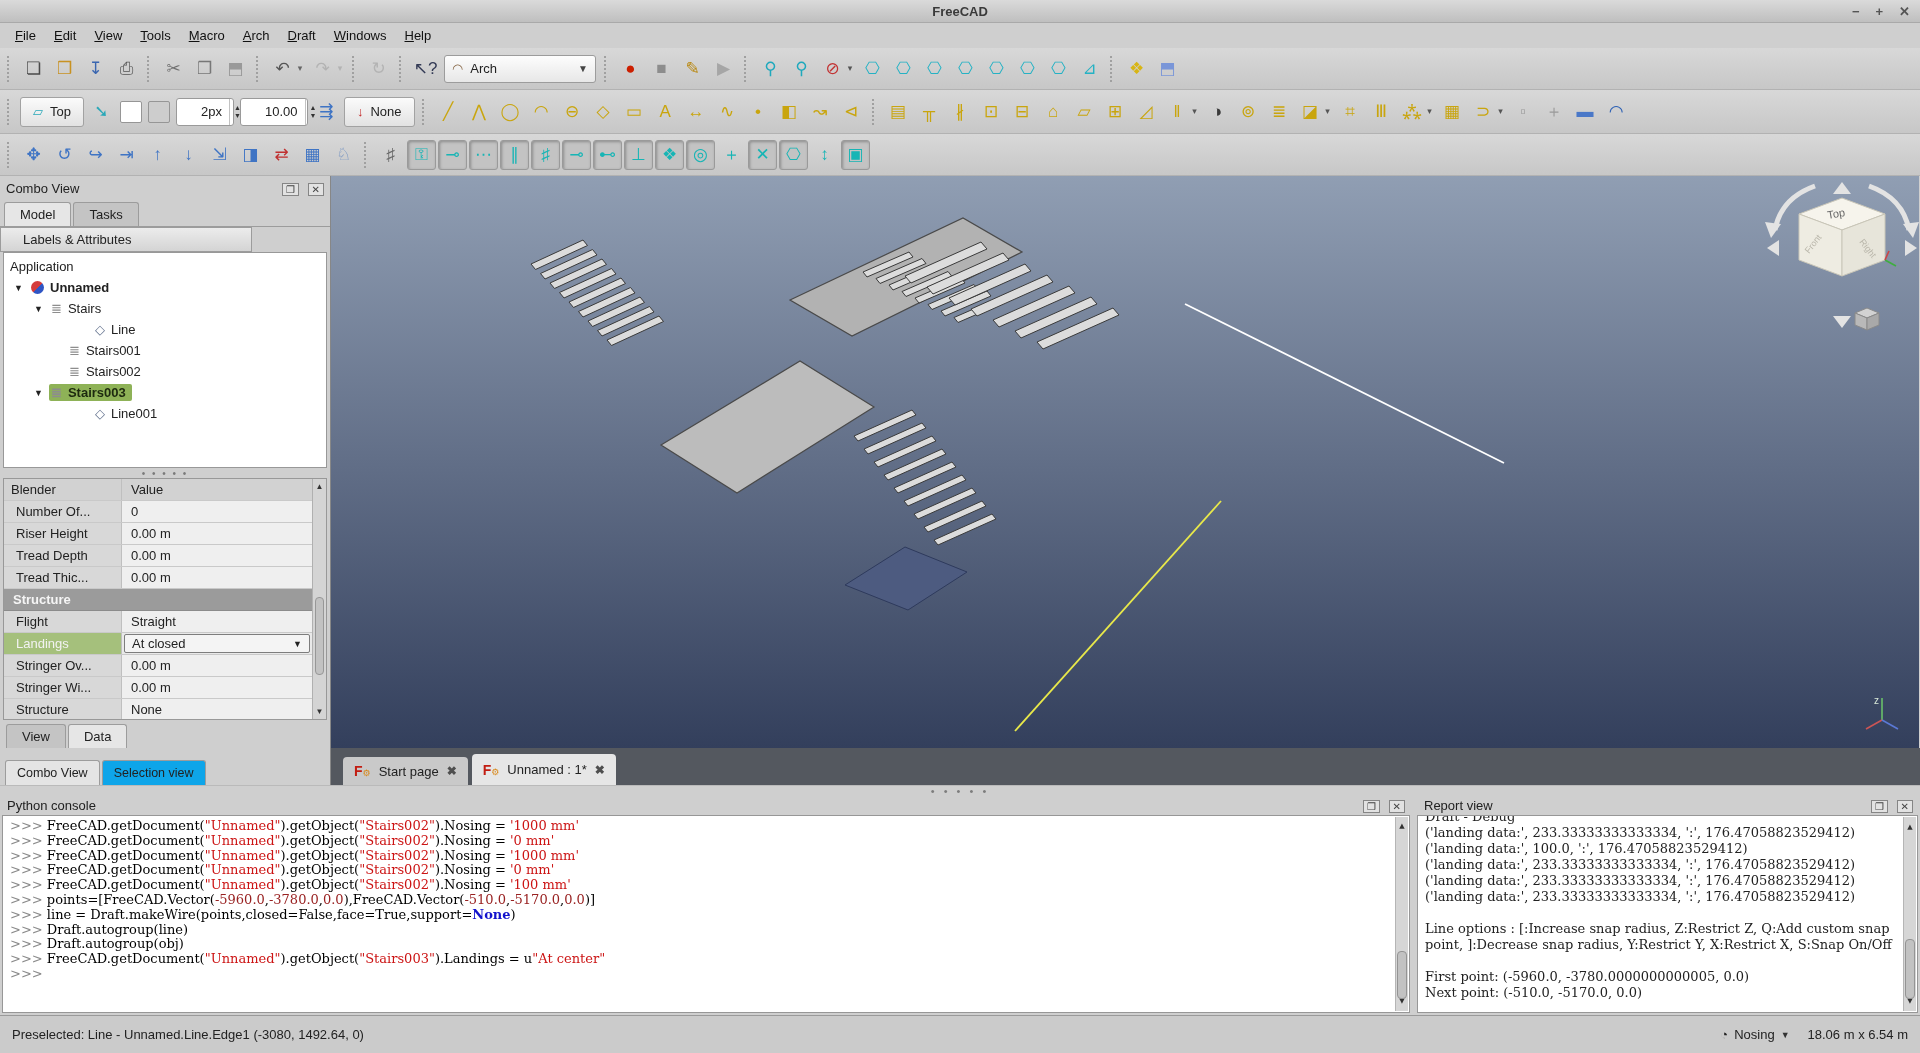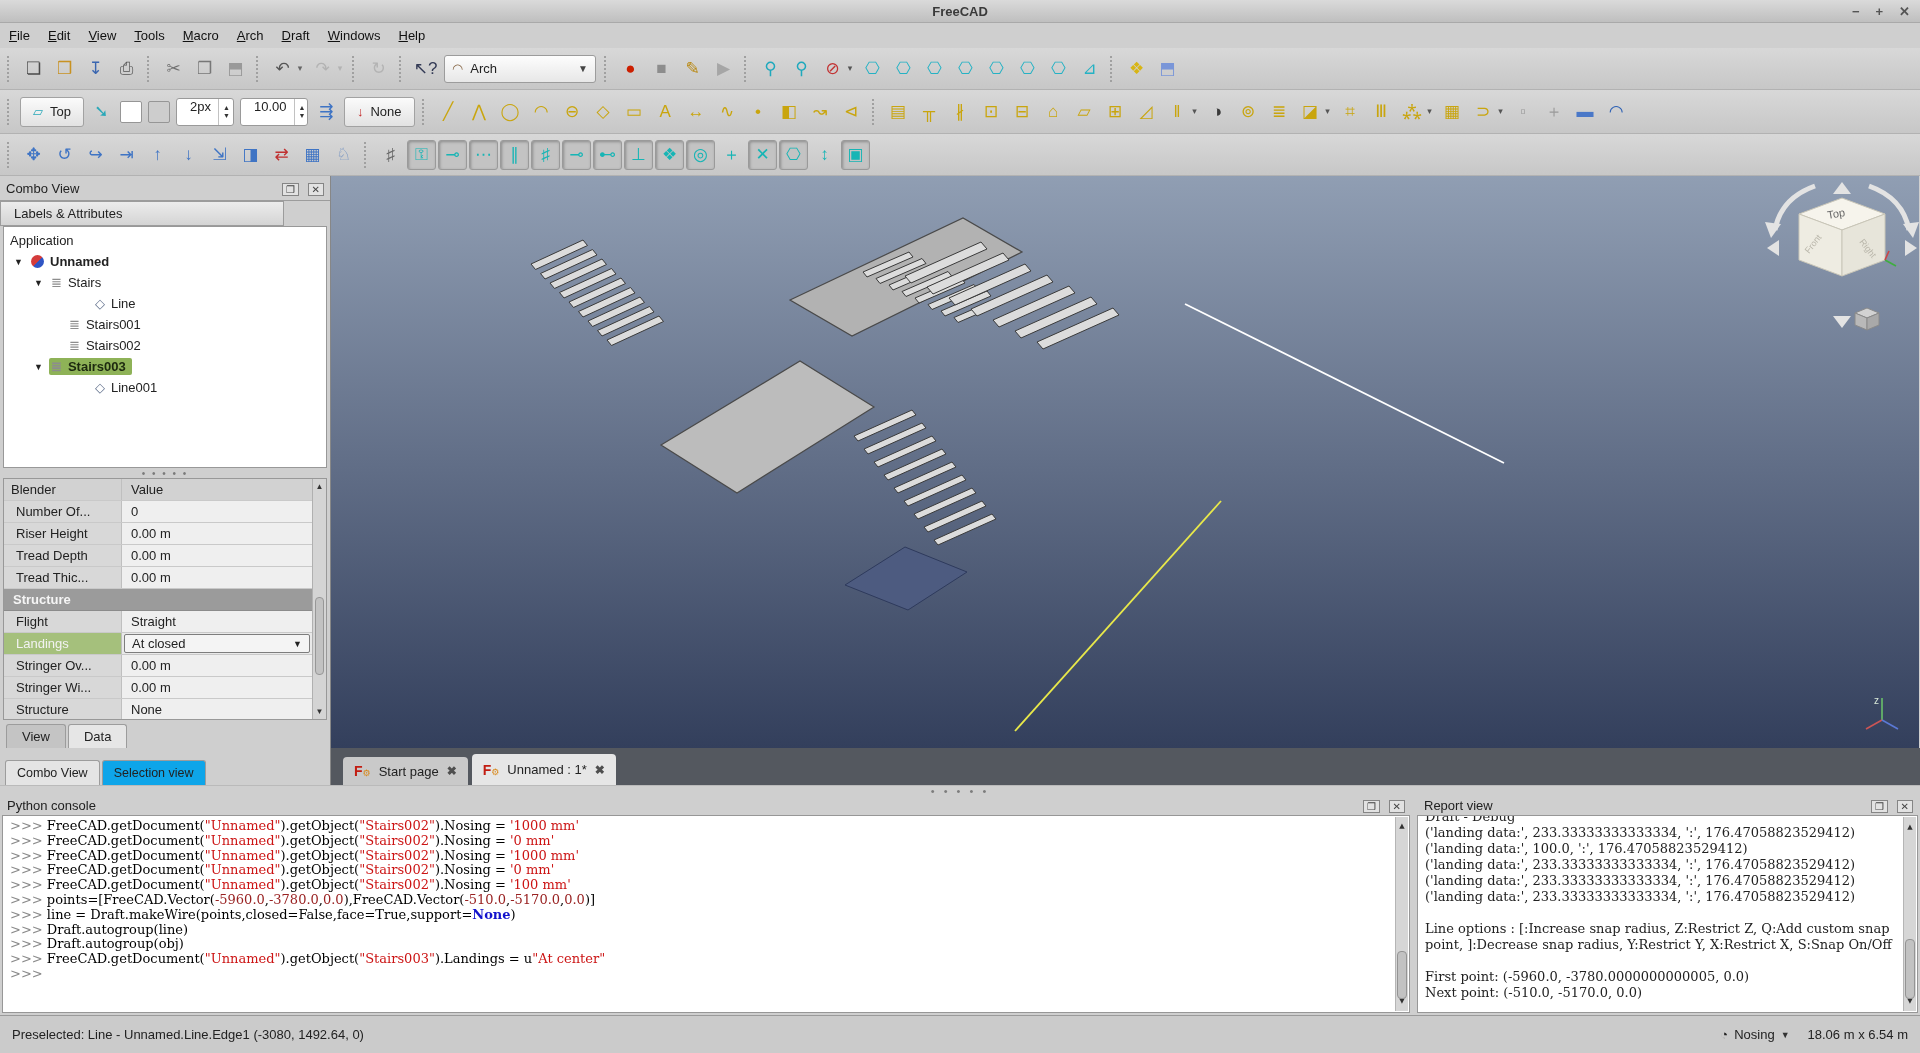--- a/index.html
+++ b/index.html
@@ -1,44 +1,44 @@
 <!DOCTYPE html>
 <html><head>
 <meta charset="utf-8">
 <style>
   *{margin:0;padding:0;box-sizing:border-box}
   html,body{width:1920px;height:1053px;overflow:hidden}
   #app{width:1920px;height:1053px;font-family:"Liberation Sans",sans-serif;background:#cfcfcf;position:relative;font-size:13px;color:#222}
   .titlebar{height:23px;background:linear-gradient(#dadada,#bfbfbf);border-bottom:1px solid #a9a9a9;display:flex;align-items:center;justify-content:center;font-weight:bold;color:#3a3a3a;position:relative}
   .winbtns{position:absolute;right:10px;top:0;height:100%;display:flex;gap:16px;align-items:center;color:#555;font-size:13px}
   .winbtns span{cursor:default}
-  .menubar{height:25px;display:flex;align-items:center;background:#cfcfcf}
+  .menubar{height:25px;display:flex;align-items:center;padding-left:6px;background:#cfcfcf}
   .menu-item{display:inline-block;padding:3px 9px;color:#111}
   .menu-item::first-letter{text-decoration:underline}
   .tb{display:flex;align-items:center;background:linear-gradient(#d8d8d8,#c7c7c7);border-bottom:1px solid #b2b2b2;padding:0 2px}
   #tb1{height:42px}#tb2{height:44px}#tb3{height:42px}
   .tbbtn{height:30px;min-width:29px;display:flex;align-items:center;justify-content:center;font-size:17px;line-height:1;margin:0 1px;border:1px solid transparent;border-radius:3px}
   .caret{min-width:12px;font-size:9px;margin-left:-4px}
   .pressed{background:#c3c3c3;border:1px solid #9a9a9a;box-shadow:inset 1px 1px 3px rgba(0,0,0,.28)}
   .handle{width:5px;height:26px;border-left:2px dotted #a0a0a0;margin:0 6px 0 5px}
   .combo{display:flex;align-items:center;background:linear-gradient(#fdfdfd,#e7e7e7);border:1px solid #9c9c9c;border-radius:3px;height:28px;width:152px;padding:0 7px;gap:7px;margin:0 3px}
   .combo .dd{margin-left:auto;font-size:10px;color:#444}
   .txtbtn{display:flex;align-items:center;gap:7px;height:30px;padding:0 12px;border:1px solid #a2a2a2;border-radius:3px;background:linear-gradient(#fbfbfb,#e2e2e2);margin:0 2px}
   .swatch{width:22px;height:22px;border:1px solid #969696;border-radius:2px;margin:0 3px}
-  .spin{display:flex;align-items:flex-start;height:28px;border:1px solid #9a9a9a;border-radius:3px;background:#fff;padding-left:13px;margin:0 3px}
+  .spin{display:flex;align-items:center;height:28px;border:1px solid #9a9a9a;border-radius:3px;background:#fff;padding-left:24px;margin:0 3px}
   .spin .arr{display:flex;flex-direction:column;justify-content:center;font-size:7px;color:#333;border-left:1px solid #c2c2c2;margin-left:7px;padding:0 4px;height:100%;line-height:1.1}
   .main{display:flex;height:572px}
   .left{width:331px;background:#cfcfcf;border-right:1px solid #878787;display:flex;flex-direction:column}
   .panelhead{height:24px;display:flex;align-items:center;justify-content:space-between;padding:0 6px;color:#222}
   .miniwin{font-size:10px;border:1px solid #858585;padding:0 3px;margin-left:5px;background:#e2e2e2;color:#444}
   .ctabs{display:flex;height:26px;padding-left:4px;gap:2px;align-items:flex-end}
   .ctab{padding:4px 15px;background:#c4c4c4;border:1px solid #9c9c9c;border-bottom:none;border-radius:3px 3px 0 0;color:#222}
   .ctab.active{background:#e6e6e6}
   .attrwrap{height:26px;border-top:1px solid #9c9c9c;background:#cfcfcf;display:flex}
-  .attrbtn{width:284px;background:linear-gradient(#ececec,#d4d4d4);border:1px solid #9c9c9c;display:flex;align-items:center;padding:0 13px}
+  .attrbtn{width:252px;background:linear-gradient(#ececec,#d4d4d4);border:1px solid #9c9c9c;display:flex;align-items:center;padding:0 22px}
   .tree{flex:1;background:#fff;border:1px solid #989898;margin:0 3px;overflow:hidden;padding-top:3px}
   .trow{height:21px;display:flex;align-items:center}
   .caret2{width:15px;font-size:9px;color:#222;text-align:left}
   .inner{display:flex;align-items:center;gap:6px;padding:1px 6px 1px 2px;border-radius:2px}
   .inner.sel{background:#8eb257;font-weight:bold;color:#1d290f}
   .doc{width:13px;height:13px;border-radius:50%;background:linear-gradient(135deg,#d43b3b 50%,#2f55c4 50%);flex:none}
   .ticon{font-size:13px;line-height:1}
   .bold{font-weight:bold}
   .hsplit{height:10px;display:flex;align-items:center;justify-content:center;color:#7a7a7a;font-size:10px;letter-spacing:2px}
   .props{margin:0 3px;border:1px solid #989898;background:#e9e9e9;height:242px;overflow:hidden;position:relative}
@@ -270,20 +270,24 @@
 
   <div class="main">
     <div class="left">
       <div class="panelhead">
         <span>Combo View</span>
         <span>
           <span class="miniwin">❐</span>
           <span class="miniwin">✕</span>
         </span>
       </div>
+      <div class="ctabs" id="combotabs">
+          <div class="ctab active">Model</div>
+          <div class="ctab">Tasks</div>
+        </div>
       <div class="attrwrap">
         <div class="attrbtn">Labels &amp; Attributes</div>
       </div>
       <div class="tree" id="tree">
           <div class="trow" style="padding-left: 6px;">
             <span>Application</span>
           </div>
           <div class="trow" style="padding-left: 10px;">
             <span class="caret2">▼</span>
             <span class="inner">

